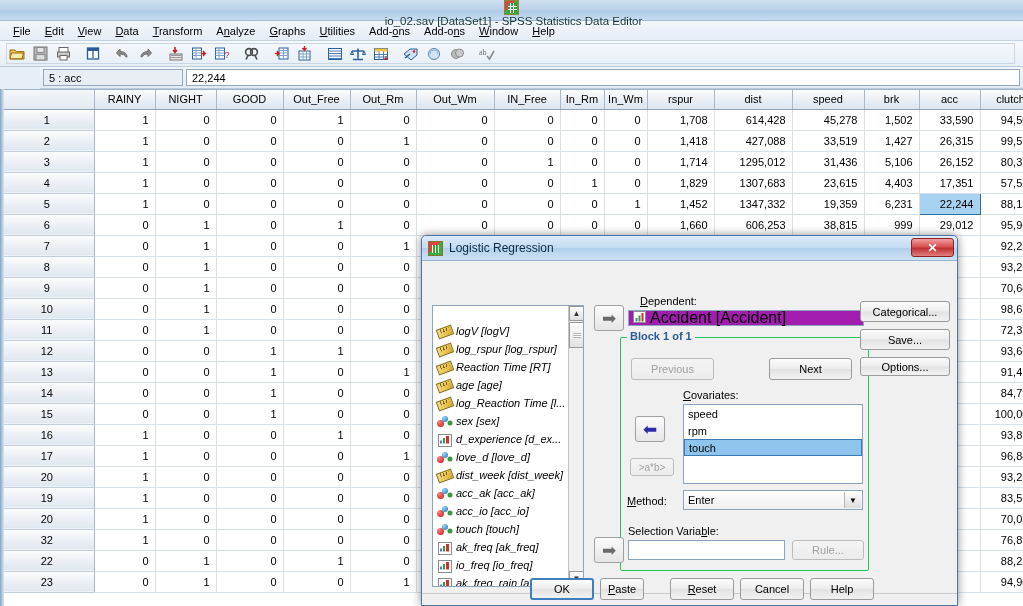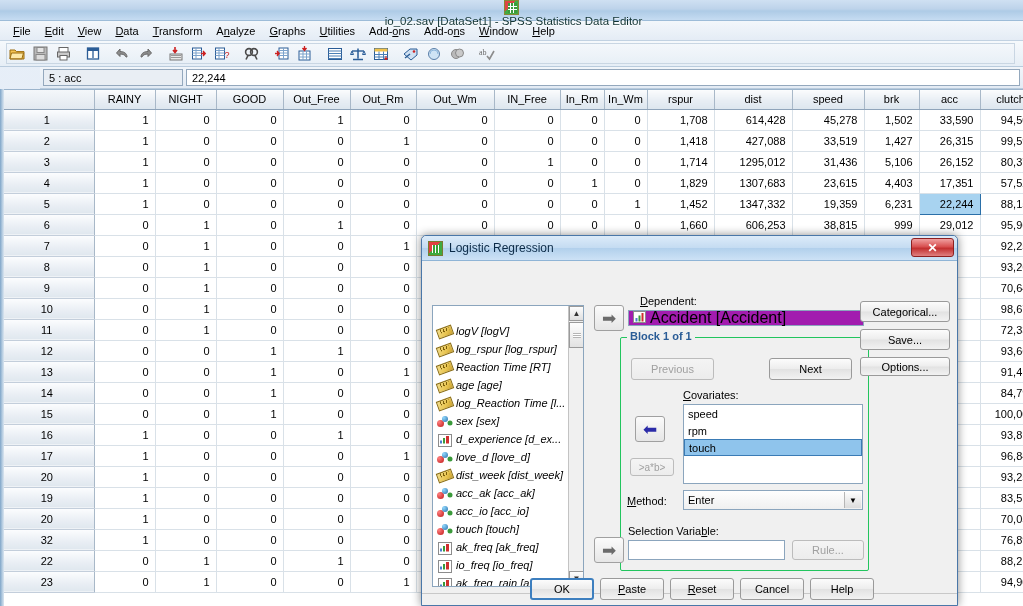--- a/index.html
+++ b/index.html
@@ -1135,21 +1135,21 @@
       </div>
       <div class="btn" style="position:absolute;left:438px;top:96px;width:90px;height:19px;text-align:center;">
         <span>Options...</span>
       </div>
 
       <div class="dlg-footer-sep"></div>
 
       <div class="btn default" style="position:absolute;left:108px;top:317px;width:64px;height:22px;">
         <span>OK</span>
       </div>
-      <div class="btn" style="position:absolute;left:178px;top:317px;width:64px;height:22px;">
+      <div class="btn" style="position:absolute;left:178px;top:317px;width:44px;height:22px;">
         <span><u>P</u>aste</span>
       </div>
       <div class="btn" style="position:absolute;left:248px;top:317px;width:64px;height:22px;">
         <span><u>R</u>eset</span>
       </div>
       <div class="btn" style="position:absolute;left:318px;top:317px;width:64px;height:22px;">
         <span>Cancel</span>
       </div>
       <div class="btn" style="position:absolute;left:388px;top:317px;width:64px;height:22px;">
         <span>Help</span>

